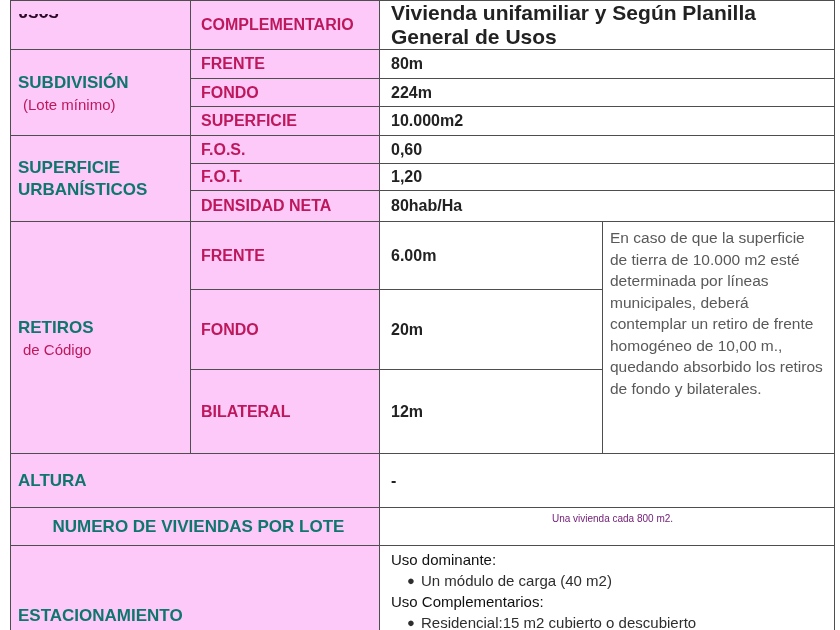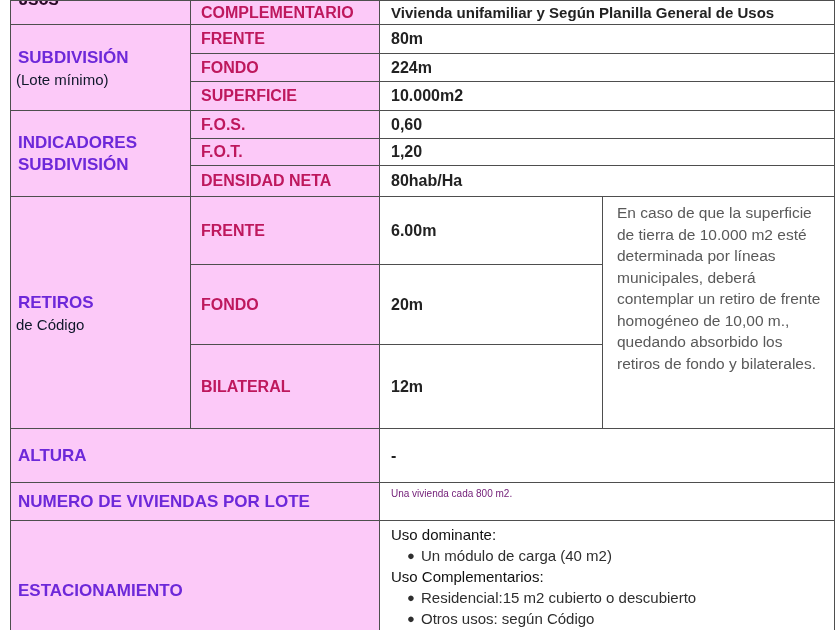--- a/index.html
+++ b/index.html
@@ -11,31 +11,31 @@
     width: 824px;
     border-collapse: collapse; table-layout: fixed;
   }
   td { border: 1px solid #4e4e4e; padding: 0; vertical-align: middle; overflow: hidden; background: #ffffff; }
   td.pink { background: #fcc9f8; }
 
   
   tr.h23 { height: 23px; } tr.h29 { height: 29px; } tr.h28 { height: 28px; }
   tr.h27 { height: 27px; padding-left: 35px; } tr.h31 { height: 31px; } tr.h68 { height: 68px; }
   tr.h80 { height: 80px; } tr.h84 { height: 84px; } tr.h54 { height: 54px; }
-  tr.h38 { height: 38px; } tr.h140 { height: 140px; }
+  tr.h38 { height: 38px; text-align: center; } tr.h140 { height: 140px; }
 
-  .lbl1 { font-weight: bold; font-size: 17px; color: #6d28d9; padding-left: 7px; line-height: 1.28; }
+  .lbl1 { font-weight: bold; font-size: 17px; color: #0f766e; padding-left: 7px; line-height: 1.28; }
   .lbl2 { font-weight: bold; font-size: 16px; color: #be185d; padding-left: 10px; }
-  .sub  { font-weight: normal; font-size: 15px; color: #0f172a; padding-left: 5px; margin-top: 2px; }
+  .sub  { font-weight: normal; font-size: 15px; color: #be185d; padding-left: 12px; margin-top: 2px; }
   .val  { font-weight: bold; font-size: 16px; color: #222222; padding-left: 11px; }
 
   .clipbox { height: 23px; overflow: hidden; font-family: Liberation Mono, monospace; }
   .clipbox span { display: block; margin-top: -10px; font-weight: bold; font-size: 17px; color: #2b0a28; padding-left: 7px; }
 
-  td.note { vertical-align: top; padding: 5px 8px 0 14px; font-size: 15.5px; color: #595959; line-height: 21.5px; }
+  td.note { vertical-align: top; padding: 5px 8px 0 7px; font-size: 15.5px; color: #595959; line-height: 21.5px; }
   td.val-plain { vertical-align: top; padding: 5px 0 0 11px; font-size: 10px; color: #701a75; }
 
   td.est-cell { vertical-align: top; padding: 3px 0 0 11px; }
   .est-title { font-weight: normal; font-size: 15px; color: #101010; line-height: 21px; }
   .est-item  { font-size: 15px; color: #2e2e2e; line-height: 21px; padding-left: 30px; position: relative; }
   .est-item .bullet { position: absolute; left: 16px; top: 0; font-size: 13px; color: #2e2e2e; }
 
   tr.vcut td { border-bottom: none; }
 </style>
 </head>
@@ -50,21 +50,21 @@
   </colgroup>
 
   <tbody>
       <tr class="h23">
     <td class="pink">
       <div class="clipbox">
             <span>USOS</span>
           </div>
     </td>
     <td class="pink lbl2">COMPLEMENTARIO</td>
-    <td class="val" colspan="2" style="font-size:15px;">Vivienda unifamiliar y Según Planilla General de Usos</td>
+    <td class="val" colspan="2" style="font-size:21px;">Vivienda unifamiliar y Según Planilla General de Usos</td>
   </tr>
 
   <tr class="h29">
     <td class="pink" rowspan="3">
       <div class="lbl1">SUBDIVISIÓN</div>
       <div class="sub">(Lote mínimo)</div>
     </td>
     <td class="pink lbl2">FRENTE</td>
     <td class="val" colspan="2">80m</td>
   </tr>
@@ -72,21 +72,21 @@
     <td class="pink lbl2">FONDO</td>
     <td class="val" colspan="2">224m</td>
   </tr>
   <tr class="h29">
     <td class="pink lbl2">SUPERFICIE</td>
     <td class="val" colspan="2">10.000m2</td>
   </tr>
 
   <tr class="h28">
     <td class="pink" rowspan="3">
-      <div class="lbl1">INDICADORES SUBDIVISIÓN</div>
+      <div class="lbl1">SUPERFICIE URBANÍSTICOS</div>
     </td>
     <td class="pink lbl2">F.O.S.</td>
     <td class="val" colspan="2">0,60</td>
   </tr>
   <tr class="h27">
     <td class="pink lbl2">F.O.T.</td>
     <td class="val" colspan="2">1,20</td>
   </tr>
   <tr class="h31">
     <td class="pink lbl2">DENSIDAD NETA</td>

